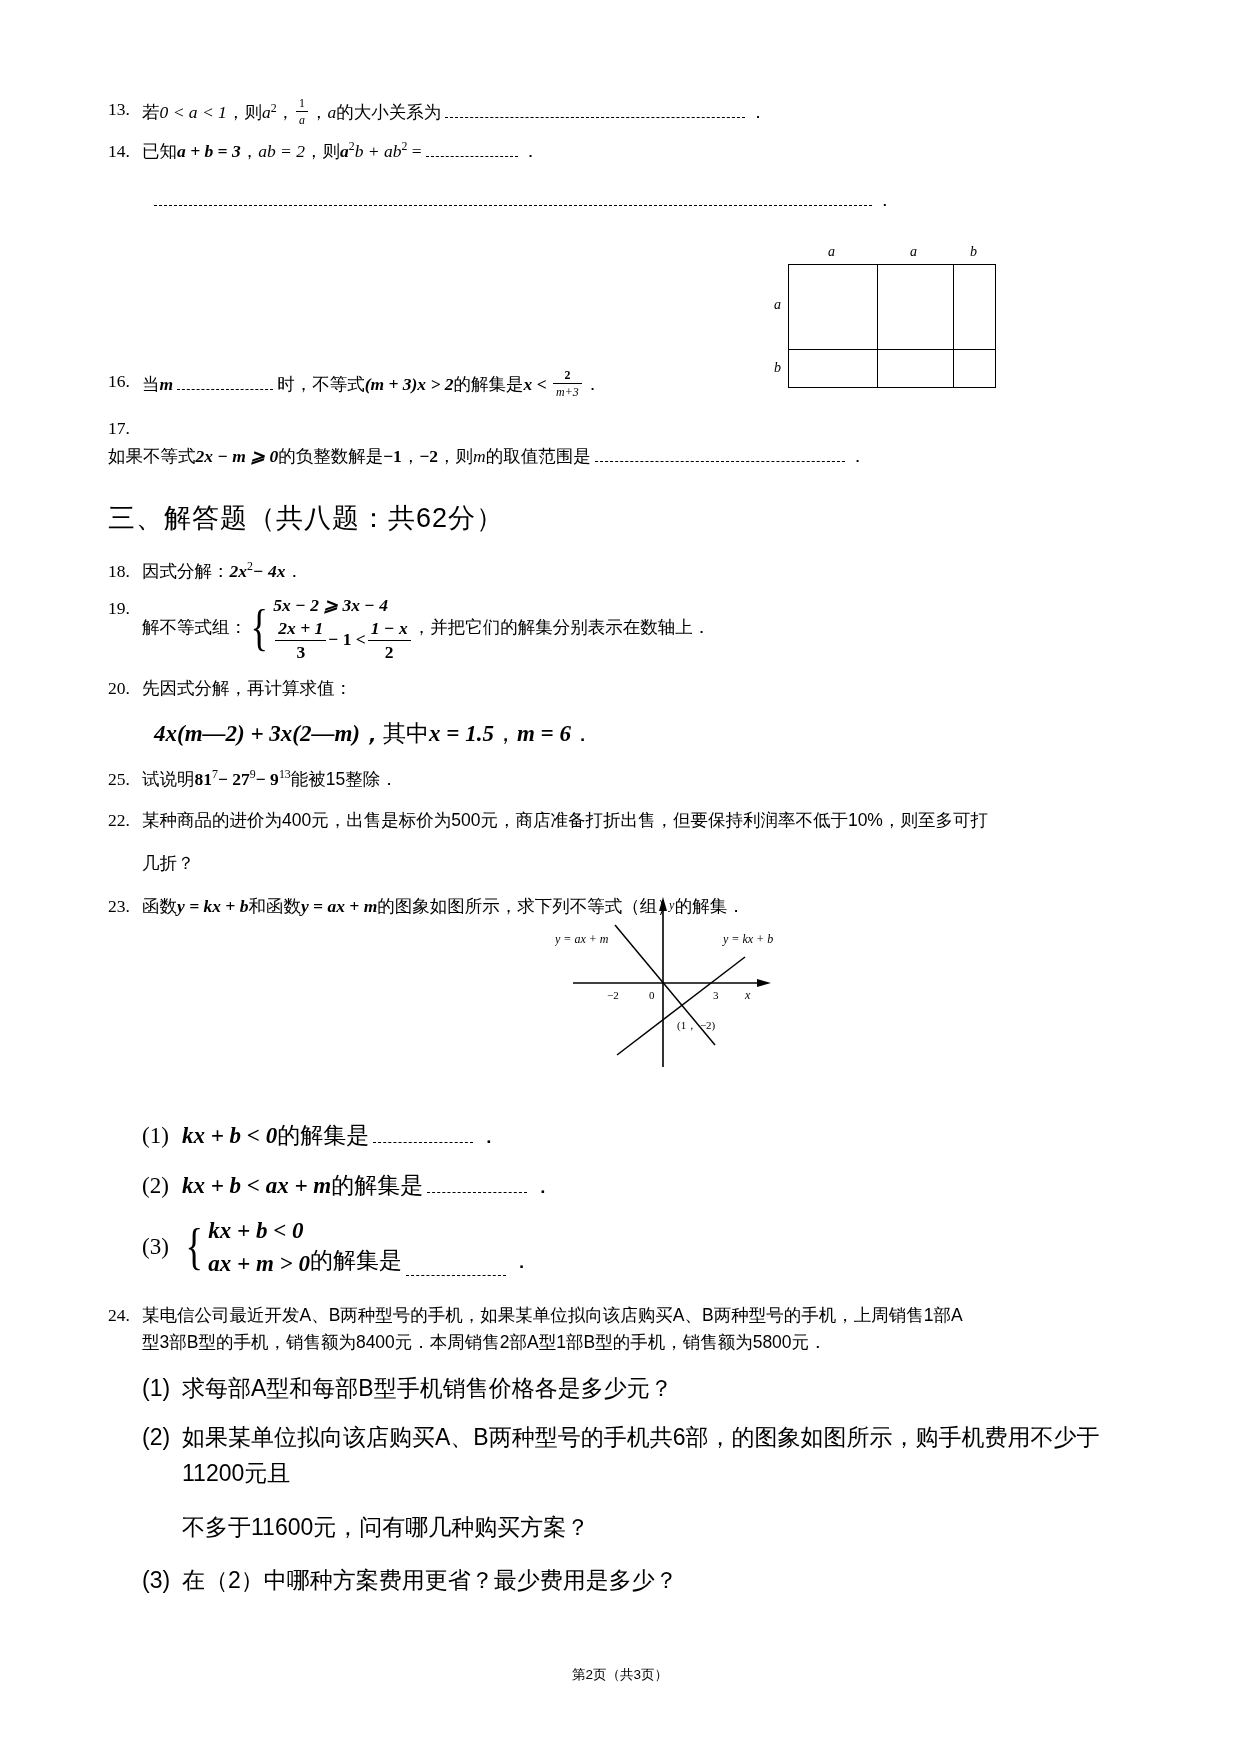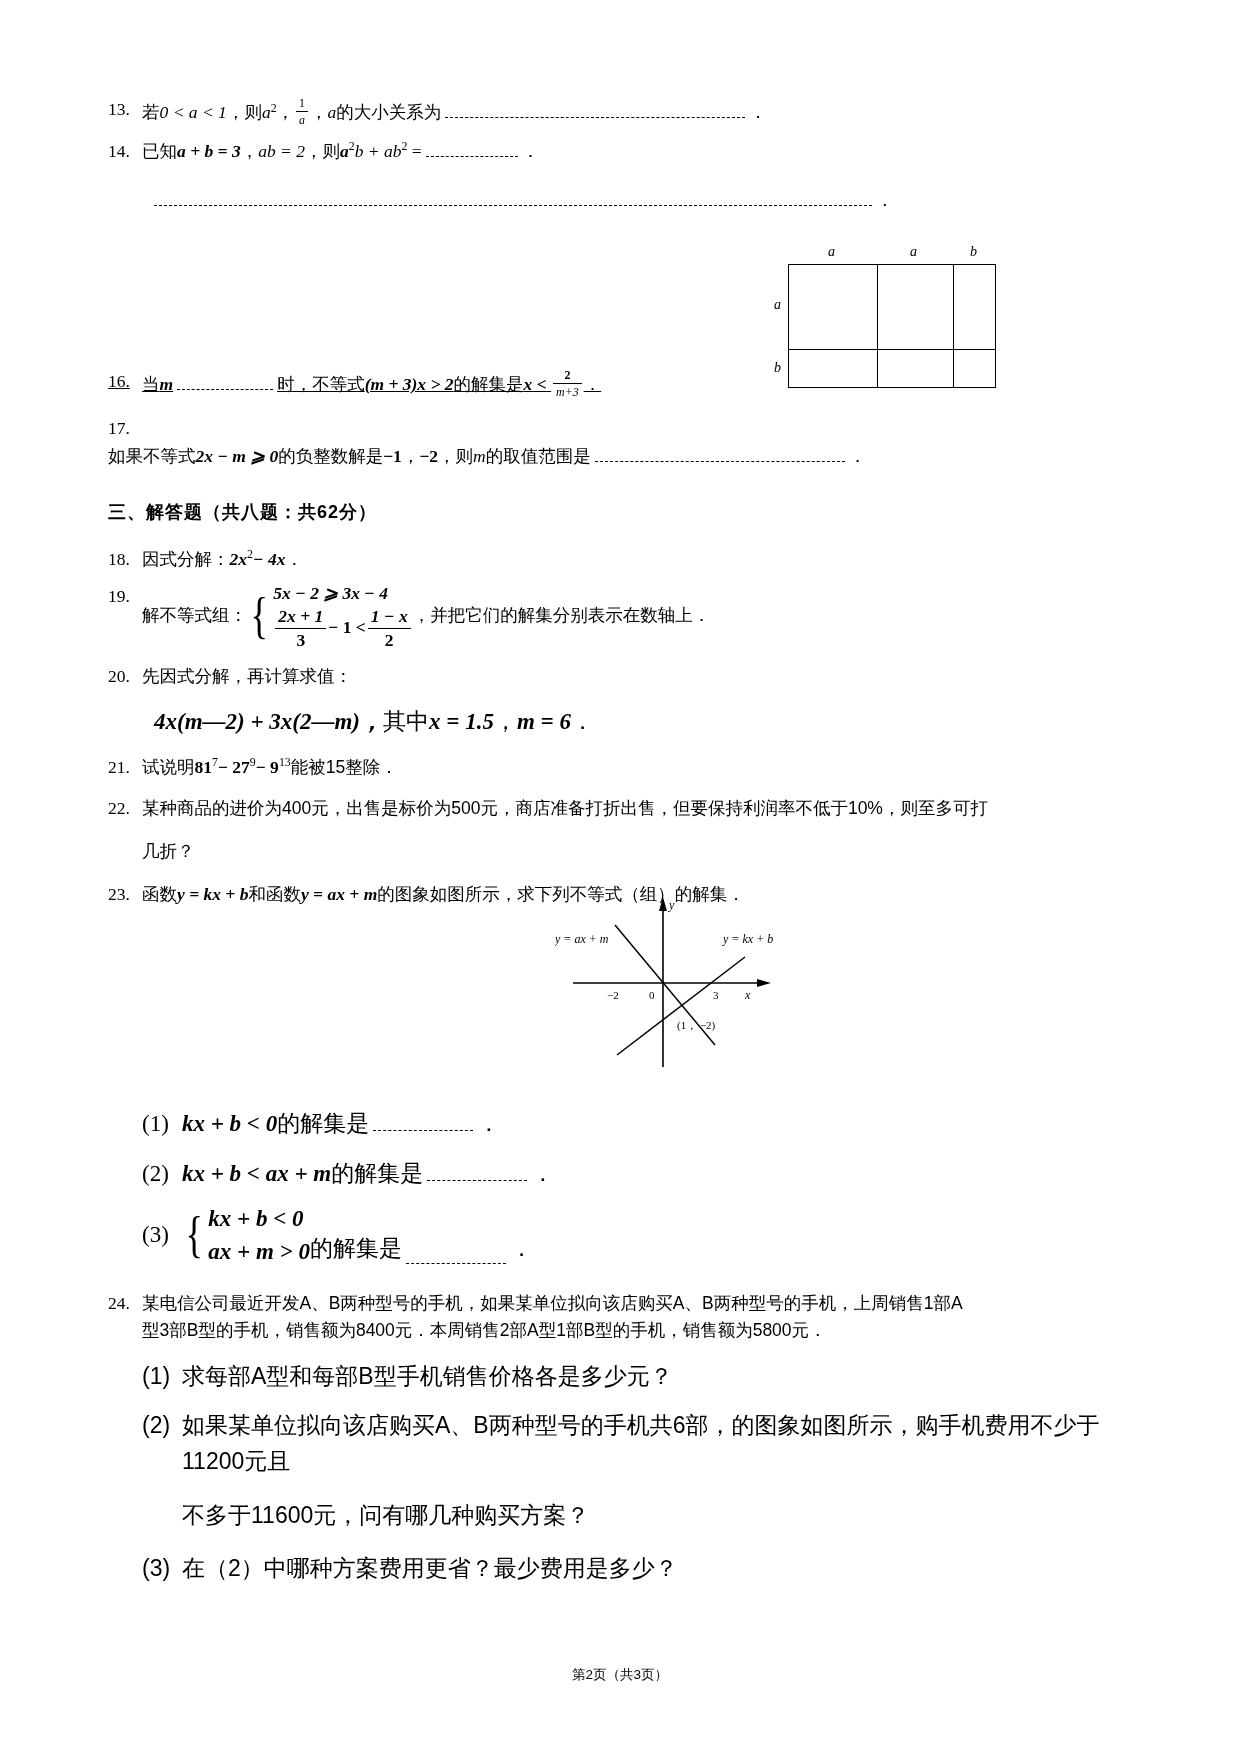--- a/index.html
+++ b/index.html
@@ -97,24 +97,23 @@
   .blank.w1 { width: 300px; }
   .blank.w2 { width: 92px; }
   .blank.w3 { width: 718px; }
   .blank.w4 { width: 96px; }
   .blank.w5 { width: 250px; }
   .blank.w6 { width: 100px; }
 
   
   .section-head {
     font-family: "Liberation Sans", sans-serif;
-    font-size: 18px;
+    font-size: 27px;
     margin: 30px 0 14px 0;
     letter-spacing: 1px;
-    font-weight: bold;
   }
 
   
   .rect-fig {
     position: absolute;
     left: 788px;
     top: 264px;
     width: 208px;
     height: 124px;
   }
@@ -196,21 +195,21 @@
     </div>
 
 
     <div class="q" style="margin-top:22px;">
       <span class="qnum"></span>
       <span class="qbody" style="padding-left:8px;">
         <span class="blank w3"></span><span>．</span>
       </span>
     </div>
 
-    <div class="q" style="margin-top:154px;text-decoration:underline;">
+    <div class="q" style="margin-top:154px;">
       <span class="qnum">16.</span>
       <span class="qbody">
         <span class="cjk">当</span><span class="mb">m</span><span class="blank w4"></span><span class="cjk">时，不等式</span><span class="mb">(m + 3)x &gt; 2</span><span class="cjk">的解集是</span><span class="mb">x &lt;</span> <span class="frac small"><span class="num mbn">2</span><span class="den mi">m+3</span></span><span>．</span>
       </span>
     </div>
 
     <div class="q" style="margin-top:16px;flex-direction:column;">
       <span class="qnum">17.</span>
       <span class="qbody">
         <span class="cjk">如果不等式</span><span class="mb">2x − m ⩾ 0</span><span class="cjk">的负整数解是</span><span class="mbn">−1</span><span class="cjk">，</span><span class="mbn">−2</span><span class="cjk">，则</span><span class="mi">m</span><span class="cjk">的取值范围是</span><span class="blank w5"></span><span>．</span>
@@ -247,21 +246,21 @@
       <span class="qnum">20.</span>
       <span class="qbody cjk">先因式分解，再计算求值：</span>
     </div>
     <div class="sub" style="margin-top:14px; padding-left:46px;">
       <span>
         <span class="mb">4x(m—2) + 3x(2—m)，</span><span class="cjk">其中</span><span class="mb">x = 1.5</span><span class="cjk">，</span><span class="mb">m = 6</span><span>．</span>
       </span>
     </div>
 
     <div class="q" style="margin-top:14px;">
-      <span class="qnum">21.</span>
+      <span class="qnum">25.</span>
       <span class="qbody">
         <span class="cjk">试说明</span><span class="mbn">81</span><sup class="sp mn">7</sup><span class="mbn">− 27</span><sup class="sp mn">9</sup><span class="mbn">− 9</span><sup class="sp mn">13</sup><span class="cjk">能被15整除．</span>
       </span>
     </div>
 
     <div class="q" style="margin-top:14px;">
       <span class="qnum">22.</span>
       <span class="qbody cjk">
         <div>某种商品的进价为400元，出售是标价为500元，商店准备打折出售，但要保持利润率不低于10%，则至多可打</div>
         <div style="margin-top:16px;">几折？</div>

